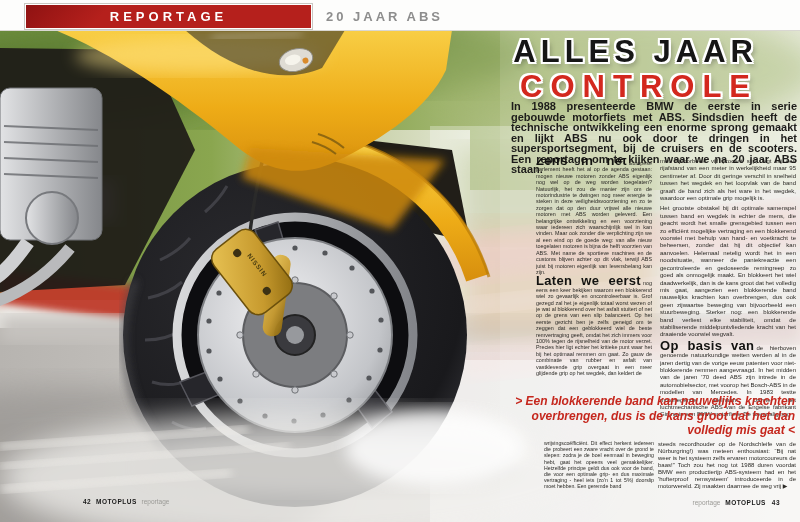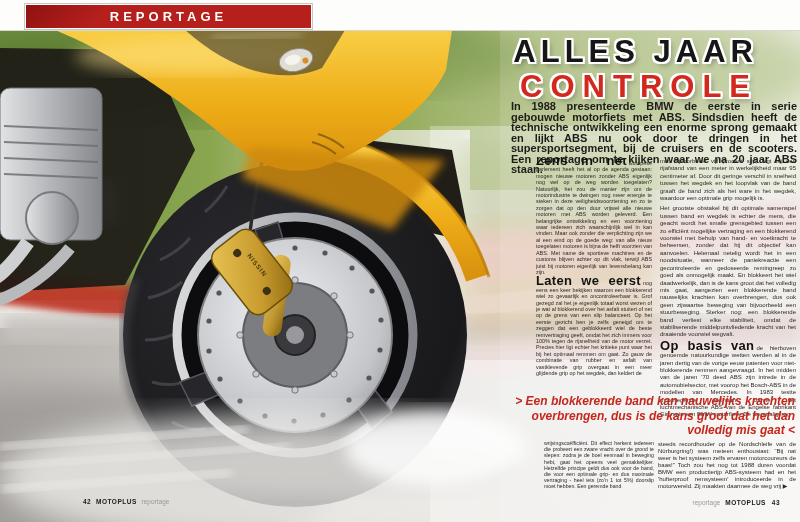--- a/index.html
+++ b/index.html
@@ -234,20 +234,21 @@
       <rect x="0" y="424" width="290" height="6" filter="url(#b4)"></rect>
       <rect x="0" y="446" width="230" height="8" filter="url(#b4)"></rect>
     </g>
     <rect x="500" y="0" width="300" height="492" fill="#ffffff" opacity="0.12"></rect>
   </svg>
 
   <div class="header">
     <div class="kicker">
       <span>REPORTAGE</span>
     </div>
+    <div class="topic">20 JAAR ABS</div>
   </div>
 
   <div class="title">
     <div class="t1">ALLES JAAR</div>
     <div class="t2">CONTROLE</div>
   </div>
 
   <div class="intro">In 1988 presenteerde BMW de eerste in serie gebouwde motorfiets met ABS. Sindsdien heeft de technische ontwikkeling een enorme sprong gemaakt en lijkt ABS nu ook door te dringen in het supersportsegment, bij de cruisers en de scooters. Een reportage om te kijken waar we na 20 jaar ABS staan.</div>
 
   <div class="colA">

